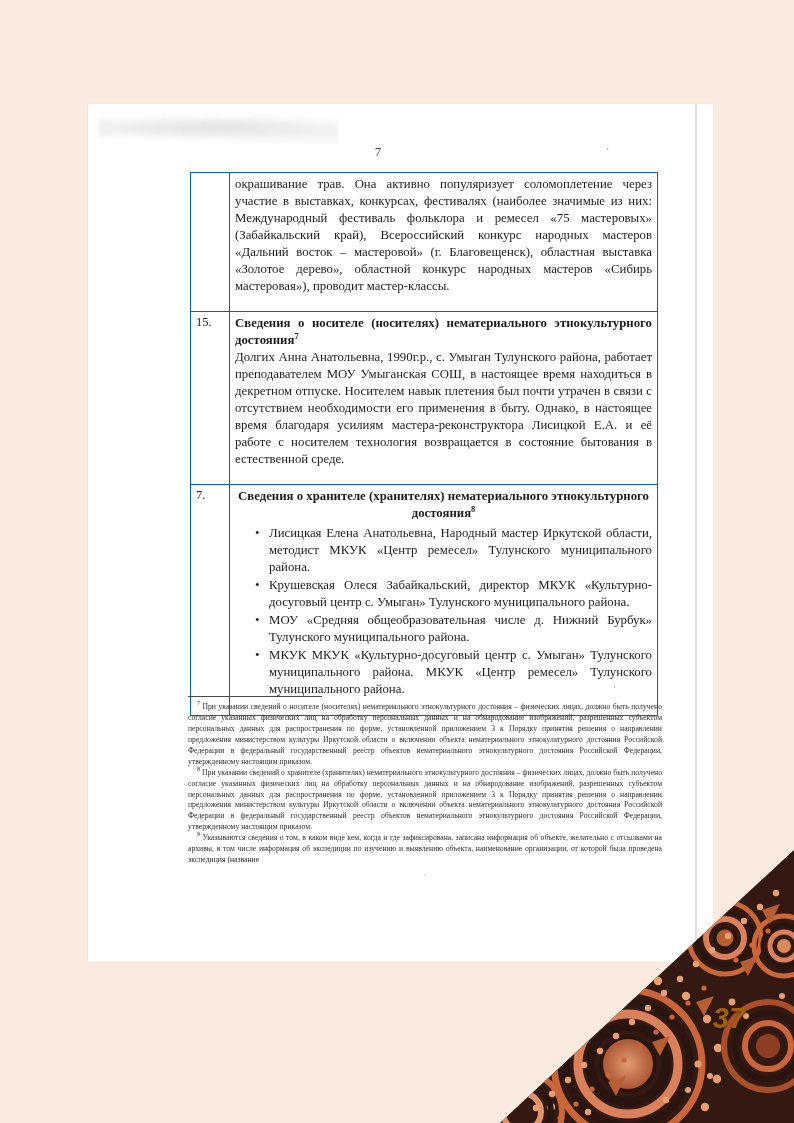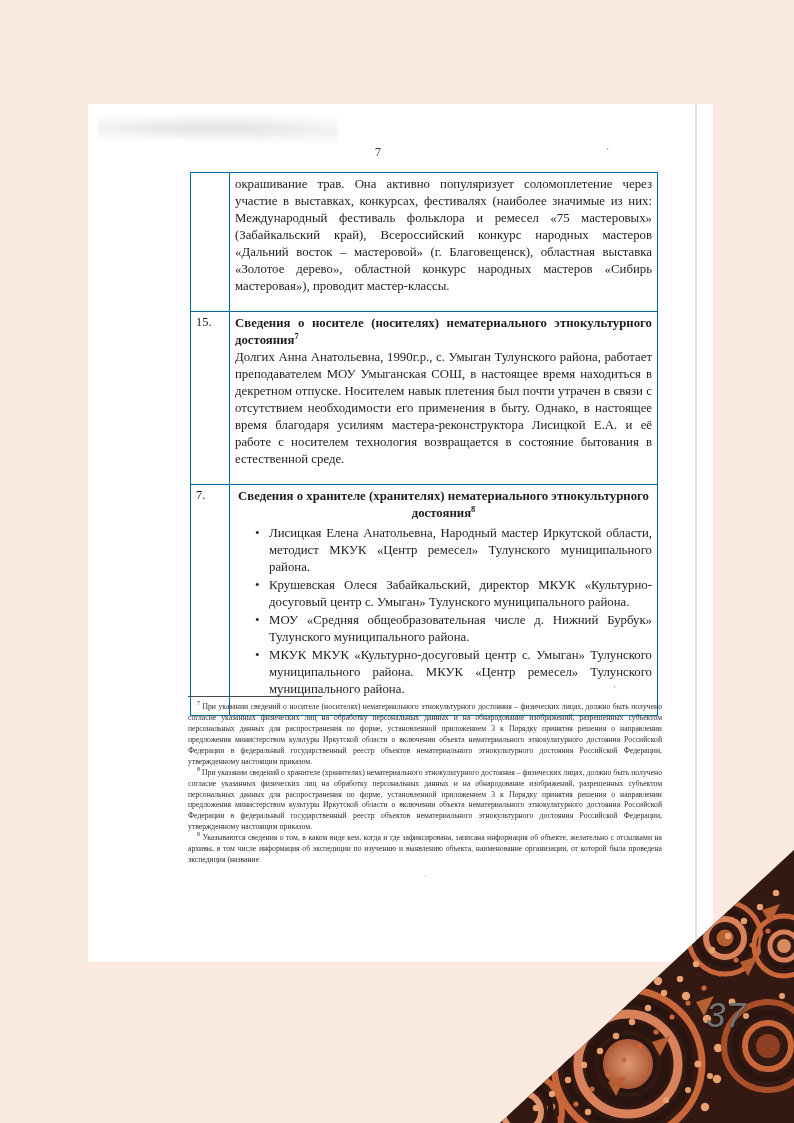--- a/index.html
+++ b/index.html
@@ -207,24 +207,24 @@
     bottom: 0;
     width: 294px;
     height: 273px;
     display: block;
   }
   #page-number-badge {
     position: absolute;
     right: 48px;
     bottom: 88px;
     font-family: "Liberation Sans", sans-serif;
-    font-weight: normal;
+    font-weight: bold;
     font-style: italic;
-    font-size: 35px;
-    color: #737373;
+    font-size: 29px;
+    color: #a16207;
     letter-spacing: 0.5px;
     text-shadow: 0 1px 2px rgba(0,0,0,0.45);
   }
 </style>
 </head>
 <body>
 
 <div id="scan-page">
 
   <div id="scan-smudge"></div>

